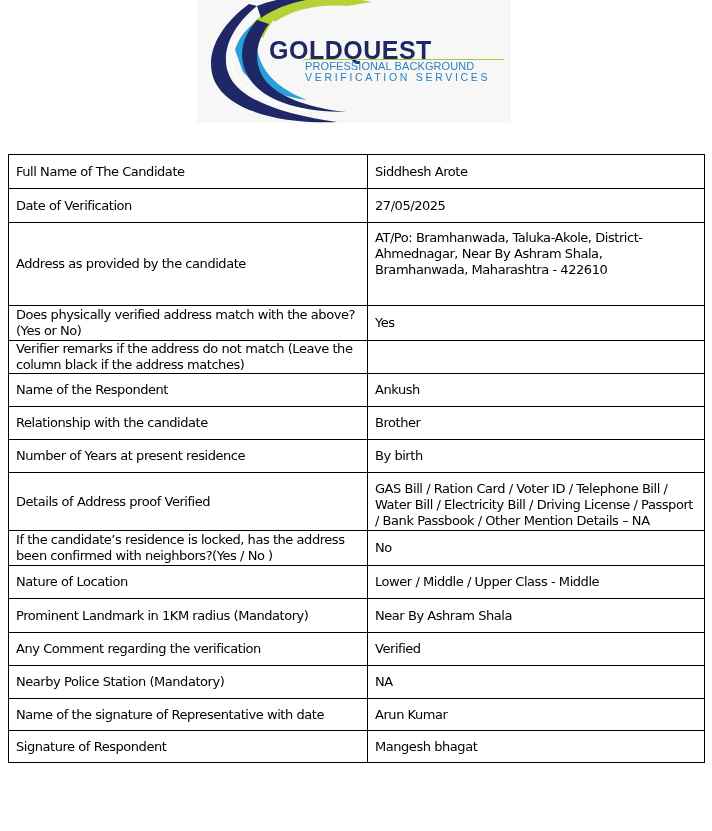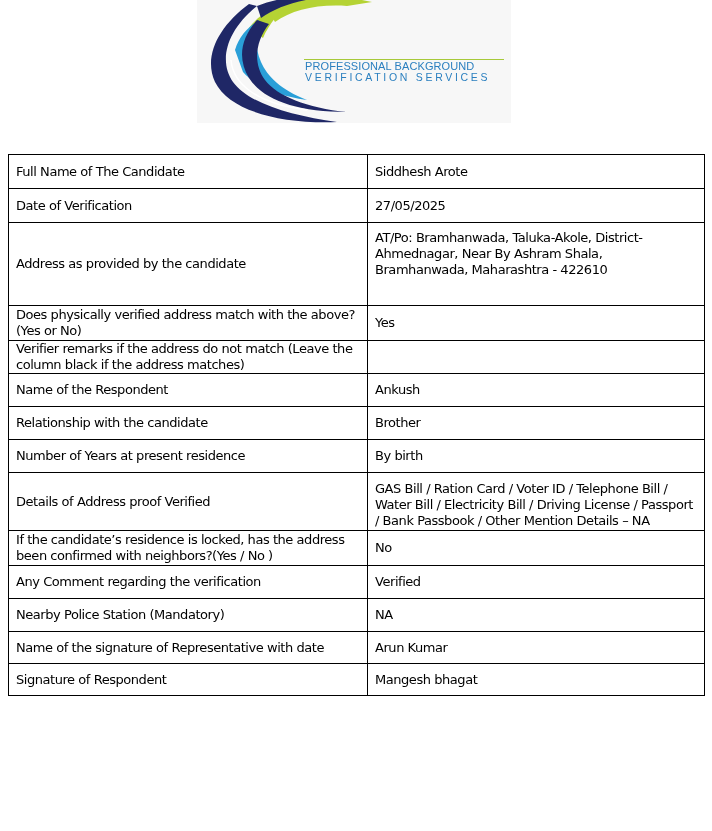--- a/index.html
+++ b/index.html
@@ -35,20 +35,23 @@
     <path d="M38 50 C42 36 52 26 62 20 C58 34 58 48 64 62 C70 76 84 90 110 100 C80 96 58 86 46 72 Z" fill="#2a9fd8"></path>
 
     <path d="M60 20 C44 38 40 58 52 78 C66 100 100 112 150 112 C110 108 80 96 68 80 C56 64 58 42 72 24 Z" fill="#1f2766"></path>
 
     <path d="M52 4 C22 26 6 56 18 82 C32 110 80 124 140 122 C96 116 52 104 36 82 C22 62 28 32 60 6 Z" fill="#1f2766"></path>
 
     <path d="M60 6 C80 -2 100 -4 120 -2 C95 2 78 8 64 18 Z" fill="#1f2766"></path>
 
     <path d="M34 60 C36 84 60 104 110 110" stroke="#ffffff" stroke-width="1.5" fill="none"></path>
   </svg>
+  <div class="logo-word">
+    <span class="g">G</span><span>O</span><span>LD</span><span>Q</span><span>UEST</span>
+  </div>
   <div class="logo-line"></div>
   <div class="logo-sub1">PROFESSIONAL BACKGROUND</div>
   <div class="logo-sub2">VERIFICATION SERVICES</div>
 </div>
 
 <table class="report">
   <tbody>
     <tr style="height:34px">
       <td class="lbl">Full Name of The Candidate</td>
       <td>Siddhesh Arote</td>
@@ -83,20 +86,28 @@
     </tr>
     <tr style="height:58px">
       <td class="lbl">Details of Address proof Verified</td>
       <td class="top" style="padding-top:8px">GAS Bill / Ration Card / Voter ID / Telephone Bill / Water Bill / Electricity Bill / Driving License / Passport / Bank Passbook / Other Mention Details – NA</td>
     </tr>
     <tr style="height:35px">
       <td class="lbl">If the candidate’s residence is locked, has the address been confirmed with neighbors?(Yes / No )</td>
       <td>No</td>
     </tr>
     <tr style="height:33px">
+      <td class="lbl">Nature of Location</td>
+      <td>Lower / Middle / Upper Class - Middle</td>
+    </tr>
+    <tr style="height:34px">
+      <td class="lbl">Prominent Landmark in 1KM radius (Mandatory)</td>
+      <td>Near By Ashram Shala</td>
+    </tr>
+    <tr style="height:33px">
       <td class="lbl">Any Comment regarding the verification</td>
       <td>Verified</td>
     </tr>
     <tr style="height:33px">
       <td class="lbl">Nearby Police Station (Mandatory)</td>
       <td>NA</td>
     </tr>
     <tr style="height:32px">
       <td class="lbl">Name of the signature of Representative with date</td>
       <td>Arun Kumar</td>

